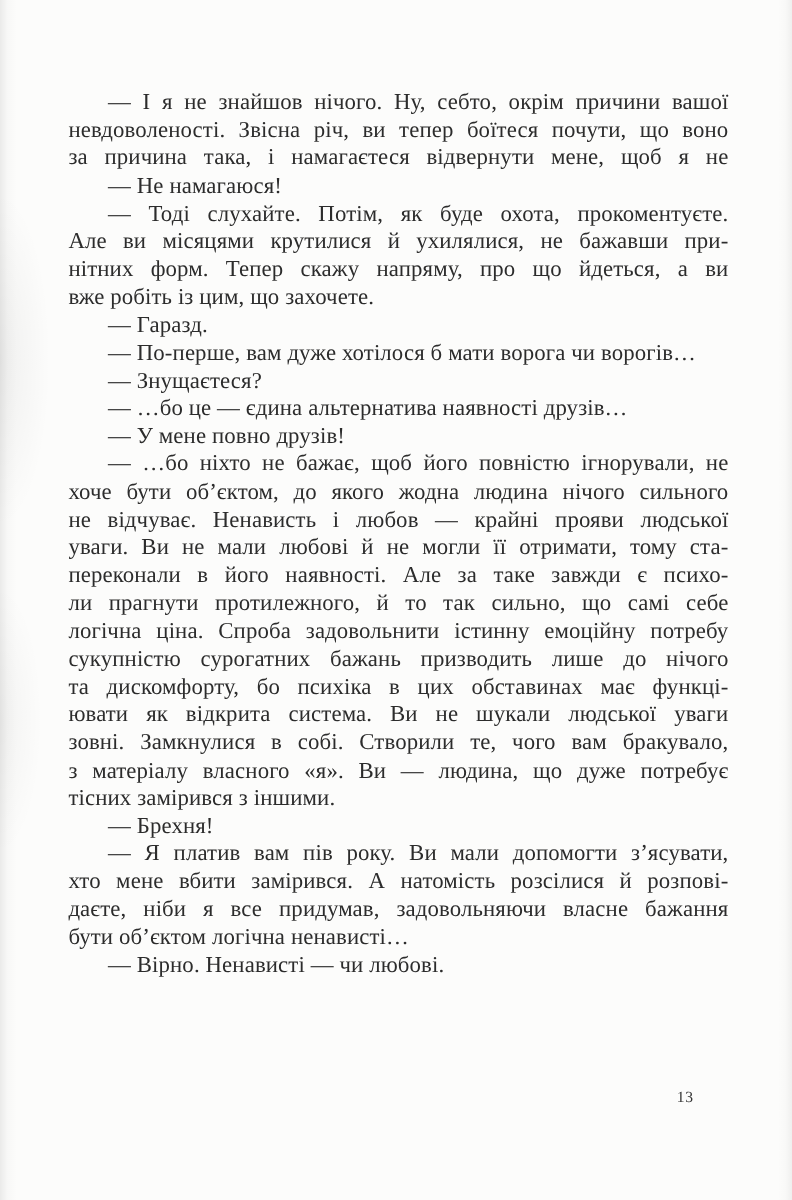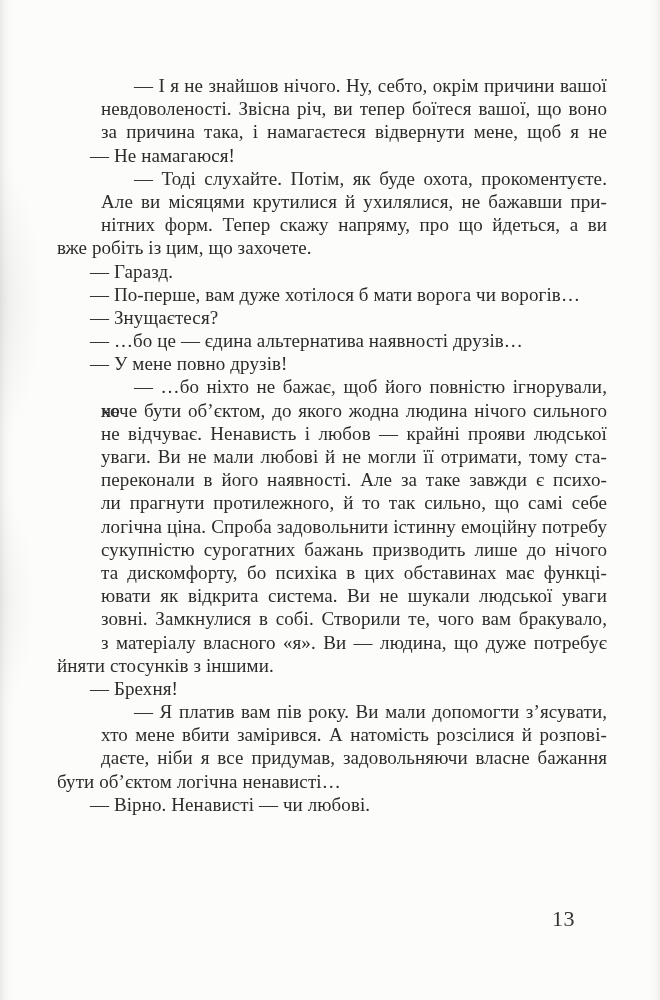--- a/index.html
+++ b/index.html
@@ -39,46 +39,45 @@
   }
   .line {
     text-align: justify;
     text-align-last: justify;
     height: 23.2px;
     overflow: visible;
     white-space: nowrap;
   }
   .line.justified {
     white-space: normal;
-    margin-left: 44px;
   }
   .line.first {
     text-indent: 33px;
   }
   .line.last {
     text-align-last: left;
     white-space: nowrap;
   }
   .page-number {
     position: absolute;
-    left: 552px;
+    left: 564px;
     top: 906px;
-    font-size: 22px;
+    font-size: 13px;
     color: #333333;
     letter-spacing: 0.5px;
   }
 </style>
 </head>
 <body>
 
 <div class="page">
   <div class="text-block" id="text-block">
       <div class="para">
         <div class="line first justified">— І я не знайшов нічого. Ну, себто, окрім причини вашої</div>
-        <div class="line justified">невдоволеності. Звісна річ, ви тепер боїтеся вашої, що воно</div>
+        <div class="line justified">невдоволеності. Звісна річ, ви тепер боїтеся почути, що воно</div>
         <div class="line justified">за причина така, і намагаєтеся відвернути мене, щоб я не</div>
       </div>
       <div class="para">
         <div class="line first last">— Не намагаюся!</div>
       </div>
       <div class="para">
         <div class="line first justified">— Тоді слухайте. Потім, як буде охота, прокоментуєте.</div>
         <div class="line justified">Але ви місяцями крутилися й ухилялися, не бажавши при-</div>
         <div class="line justified">нітних форм. Тепер скажу напряму, про що йдеться, а ви</div>
         <div class="line last">вже робіть із цим, що захочете.</div>
@@ -104,21 +103,21 @@
         <div class="line justified">не відчуває. Ненависть і любов — крайні прояви людської</div>
         <div class="line justified">уваги. Ви не мали любові й не могли її отримати, тому ста-</div>
         <div class="line justified">переконали в його наявності. Але за таке завжди є психо-</div>
         <div class="line justified">ли прагнути протилежного, й то так сильно, що самі себе</div>
         <div class="line justified">логічна ціна. Спроба задовольнити істинну емоційну потребу</div>
         <div class="line justified">сукупністю сурогатних бажань призводить лише до нічого</div>
         <div class="line justified">та дискомфорту, бо психіка в цих обставинах має функці-</div>
         <div class="line justified">ювати як відкрита система. Ви не шукали людської уваги</div>
         <div class="line justified">зовні. Замкнулися в собі. Створили те, чого вам бракувало,</div>
         <div class="line justified">з матеріалу власного «я». Ви — людина, що дуже потребує</div>
-        <div class="line last">йняти стосунків з іншими.</div>
+        <div class="line last">тісних замірився з іншими.</div>
       </div>
       <div class="para">
         <div class="line first last">— Брехня!</div>
       </div>
       <div class="para">
         <div class="line first justified">— Я платив вам пів року. Ви мали допомогти з’ясувати,</div>
         <div class="line justified">хто мене вбити замірився. А натомість розсілися й розпові-</div>
         <div class="line justified">даєте, ніби я все придумав, задовольняючи власне бажання</div>
         <div class="line last">бути об’єктом логічна ненависті…</div>
       </div>

